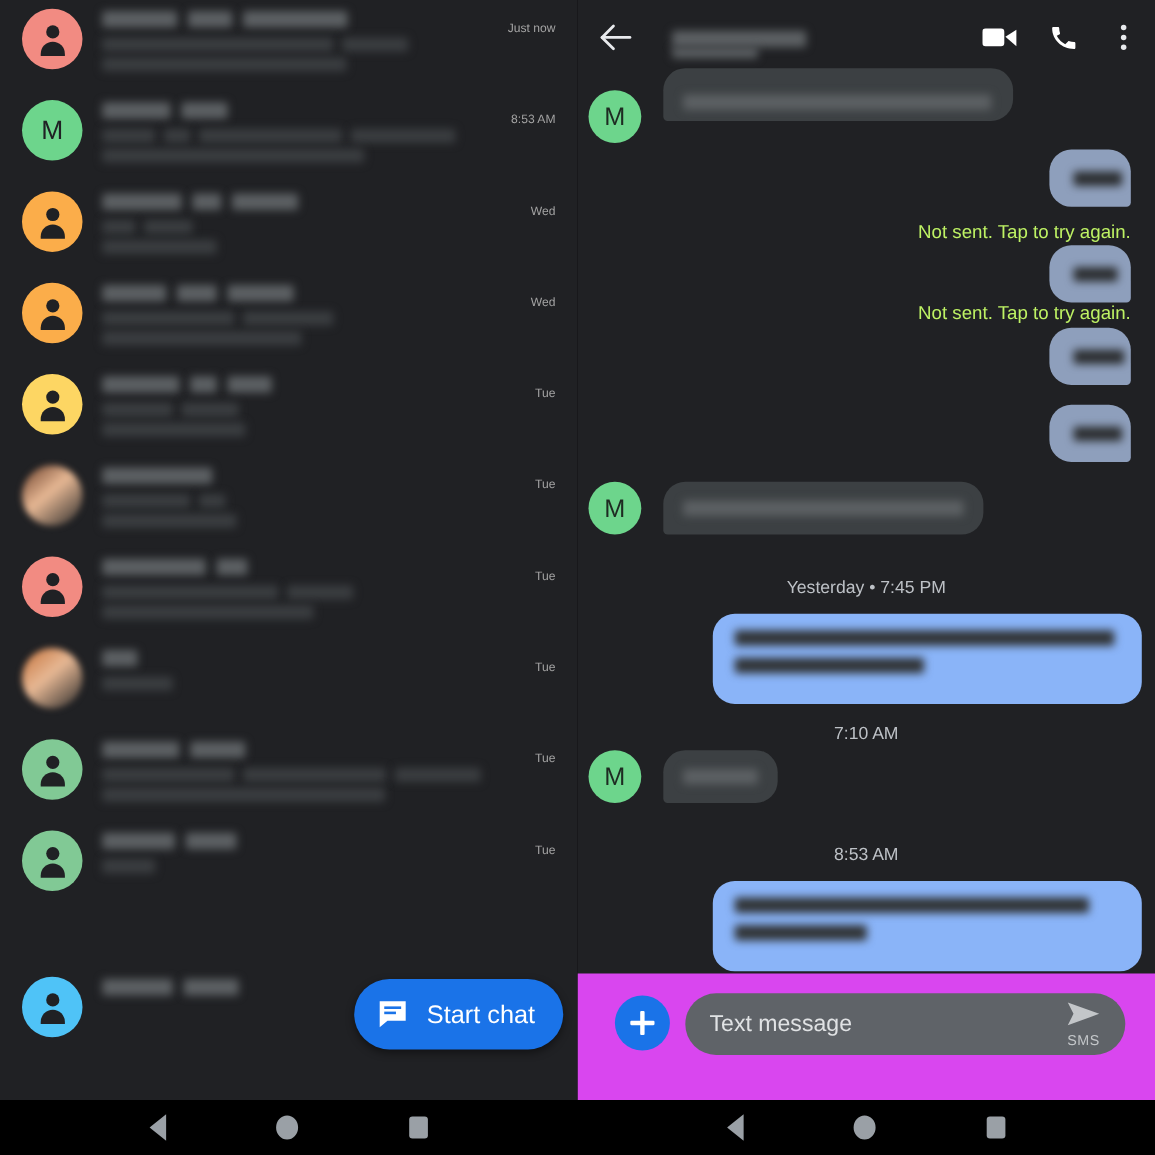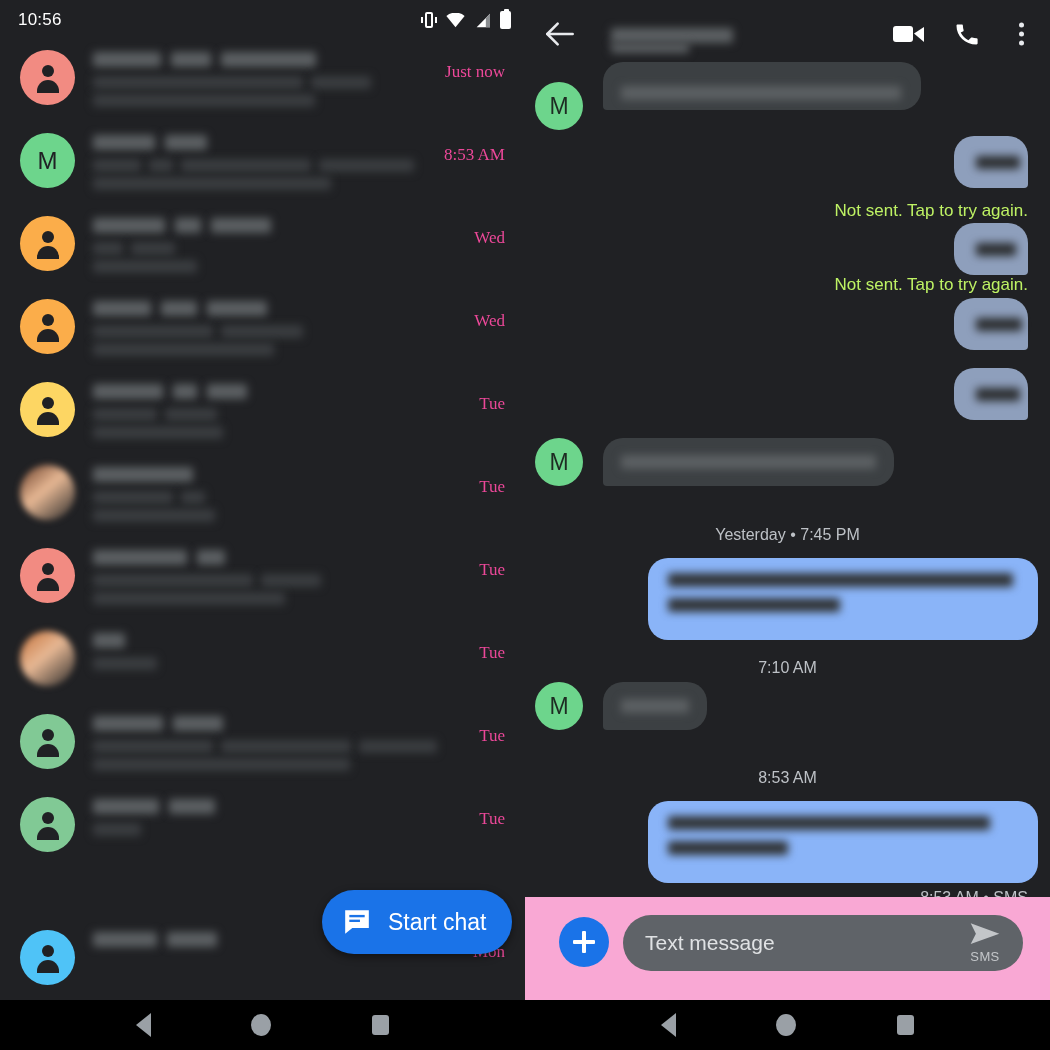--- a/index.html
+++ b/index.html
@@ -52,21 +52,21 @@
     display:flex; align-items:center; justify-content:center;
     font-size:24px; color:#202124; font-weight:400;
   }
   .avatar .glyph { position:relative; width:30px; height:30px; }
   .avatar .glyph .head { position:absolute; left:9px; top:2px; width:12px; height:12px; border-radius:50%; background:#202124; }
   .avatar .glyph .body { position:absolute; left:4px; top:17px; width:22px; height:13px; border-radius:11px 11px 0 0; background:#202124; }
   .avatar.photo { filter:blur(3px); background-size:cover; }
   .convtext { position:absolute; left:93px; top:10px; }
   .nameblur { height:15px; margin-bottom:9px; }
   .prevblur { height:13px; margin-bottom:5px; }
-  .convtime { position:absolute; right:20px; top:20px; font-size:17px; color:#ec4899;font-family:Liberation Serif, serif; }
+  .convtime { position:absolute; right:20px; top:20px; font-size:11px; color:#a3a3a3; }
 
   
   .fab {
     position:absolute; left:322px; top:890px; height:64px; padding:0 26px 0 20px;
     background:#1a73e8; border-radius:32px; display:flex; align-items:center; gap:16px;
     cursor:pointer; box-shadow:0 3px 8px rgba(0,0,0,.45);
   }
   .fab .label { font-size:23px; color:#fff; }
   .fab-ic { width:30px; height:26px; position:relative; }
 
@@ -84,21 +84,21 @@
   .tavatar {
     position:absolute; width:48px; height:48px; border-radius:50%;
     background:#6dd58c; display:flex; align-items:center; justify-content:center;
     font-size:23px; color:#1e2b22;
   }
   .notsent { position:absolute; right:22px; font-size:17px; color:#bef264; cursor:pointer; }
   .tstamp { position:absolute; width:100%; text-align:center; font-size:16px; color:#bdc1c6; }
   .tstamp.right { text-align:right; right:22px; width:auto; }
 
   
-  .composer { position:absolute; left:0; bottom:0; width:525px; height:103px; background:#f9a8d4; }
+  .composer { position:absolute; left:0; bottom:0; width:525px; height:115px; background:#d946ef; }
   .plusbtn {
     position:absolute; left:34px; top:20px; width:50px; height:50px; border-radius:50%;
     background:#1a73e8; cursor:pointer;
   }
   .plusbtn:before, .plusbtn:after { content:""; position:absolute; background:#fff; border-radius:1px; }
   .plusbtn:before { left:14px; top:23px; width:22px; height:4px; }
   .plusbtn:after  { left:23px; top:14px; width:4px; height:22px; }
   .inputpill {
     position:absolute; left:98px; top:18px; width:400px; height:56px;
     background:#5f6368; border-radius:28px; cursor:text;
@@ -115,36 +115,20 @@
   .nav-home { width:20px;height:22px;border:2px solid #9aa0a6;border-radius:50%;background:#9aa0a6; cursor:pointer; }
   .nav-rec  { width:17px;height:20px;background:#9aa0a6;border-radius:3px; cursor:pointer; }
 </style>
 </head>
 <body>
 
 <div id="root">
 
   <div class="pane left">
 
-    <div class="statusbar">
-      <div class="clock">10:56</div>
-      <div class="sysicons">
-        <span class="ic-vibrate">
-            <span class="body"></span>
-          </span>
-        <svg class="ic-wifi" viewBox="0 0 24 18">
-            <path d="M12 17.5 23.5 3.2a18 18 0 0 0-23 0z" fill="#fff"></path>
-          </svg>
-        <svg class="ic-signal" viewBox="0 0 20 18">
-            <path d="M19 1v16H3z" fill="#fff"></path>
-            <path d="M19 1v16h-5V6z" fill="#8a8d90"></path>
-          </svg>
-        <span class="ic-batt"></span>
-      </div>
-    </div>
 
 
     <div class="convlist">
         <div class="convrow" style="top: 0px;">
           <div class="avatar" style="background: rgb(242, 139, 130);">
             <span class="glyph">
               <span class="head"></span>
               <span class="body"></span>
             </span>
           </div>

